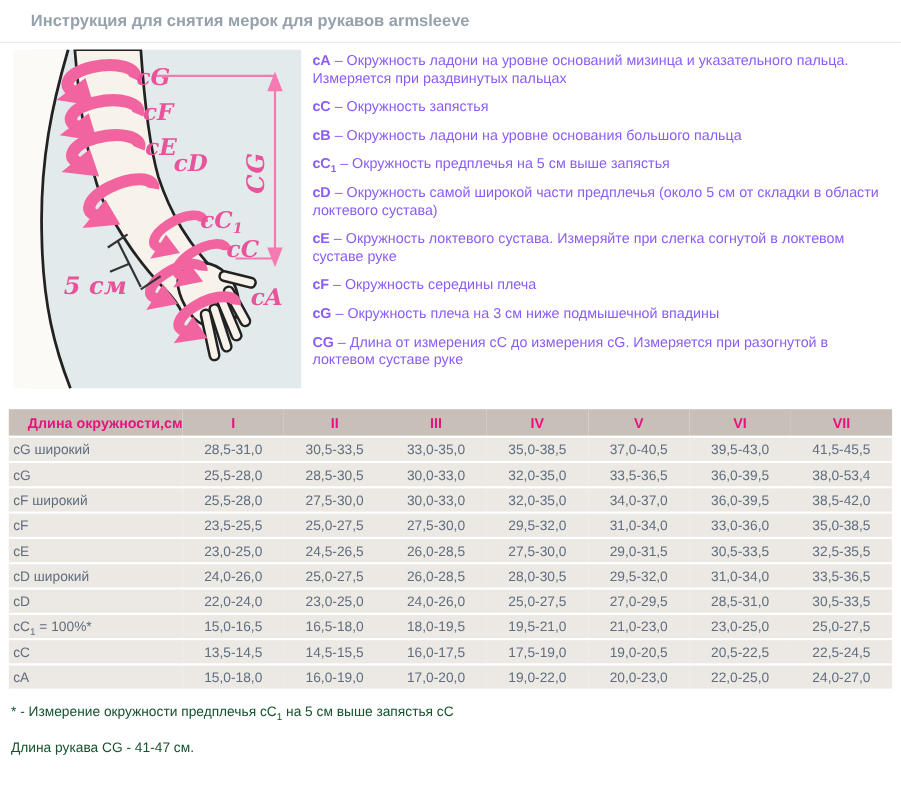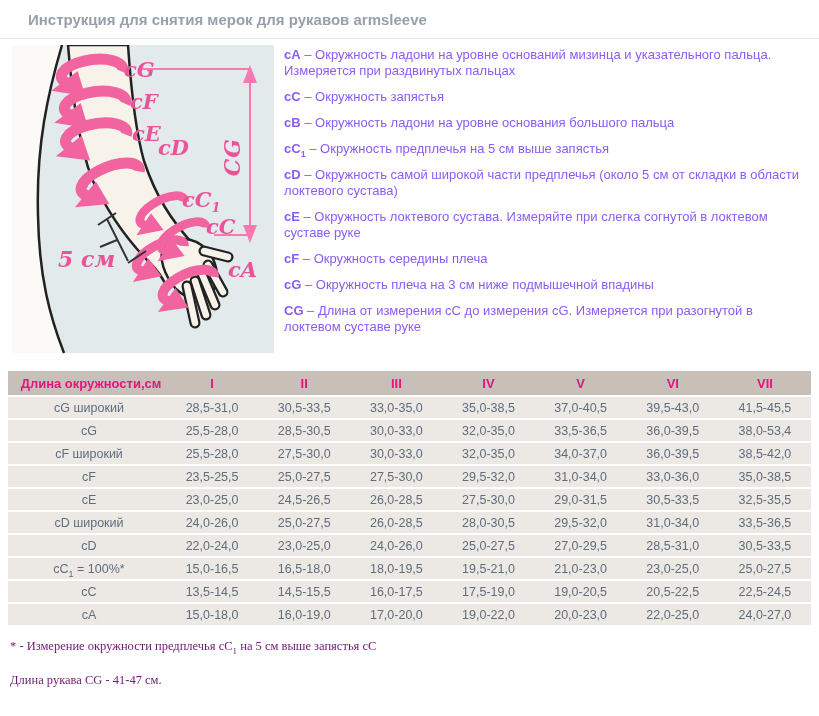--- a/index.html
+++ b/index.html
@@ -11,25 +11,25 @@
 
   .content { display: flex; gap: 10px; padding: 6px 8px 0 12px; }
   .illus { flex: 0 0 262px; }
   .descs { flex: 1; padding-top: 2px; color: #8b5cf6; font-size: 13px; line-height: 16px; }
   .desc-item { margin-bottom: 10px; }
   .desc-item b { font-weight: bold; }
   sub { font-size: 9px; line-height: 0; }
 
   table.sizes { width: 803px; margin: 4px 8px 0 8px; border-collapse: separate; border-spacing: 0 2px; table-layout: fixed; }
   .sizes th { background: #c8c0b8; color: #e6137e; font-size: 13px; font-weight: bold; height: 24px; text-align: center; padding: 0; }
-  .sizes th.corner { text-align: center; padding-left: 8px; width: 158px; }
+  .sizes th.corner { text-align: right; padding-left: 8px; width: 158px; }
   .sizes td { background: #ece8e3; color: #5f6e7e; font-size: 12.5px; height: 21px; text-align: center; padding: 0; }
-  .sizes td.rowname { text-align: center; padding-left: 4px; }
-
-  .footnotes { padding: 12px 10px 0 10px; color: #701a75; font-size: 12.5px; font-family: Liberation Serif, serif; }
+  .sizes td.rowname { text-align: left; padding-left: 4px; }
+
+  .footnotes { padding: 12px 10px 0 10px; color: #14532d; font-size: 12.5px; }
   .fn1 { margin-bottom: 19px; }
 
   .illus-labels text { font-family: "DejaVu Serif", serif; font-style: italic; font-weight: bold; fill: #e8539a; }
 </style>
 </head>
 <body>
 
 <div class="page">
 
   <div class="title">Инструкция для снятия мерок для рукавов armsleeve</div>

